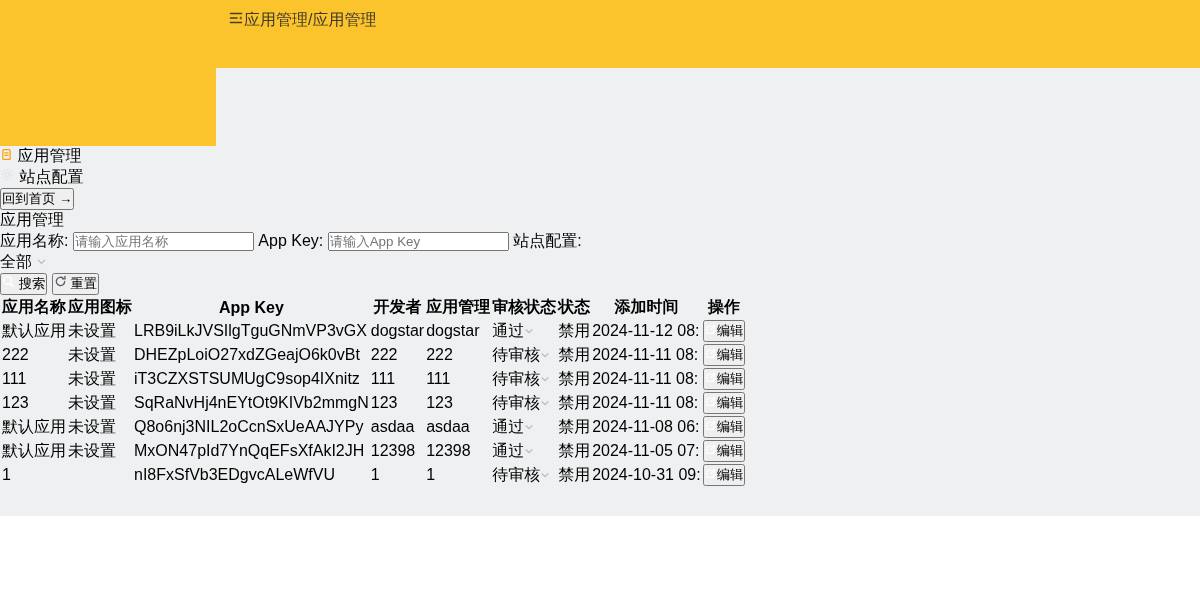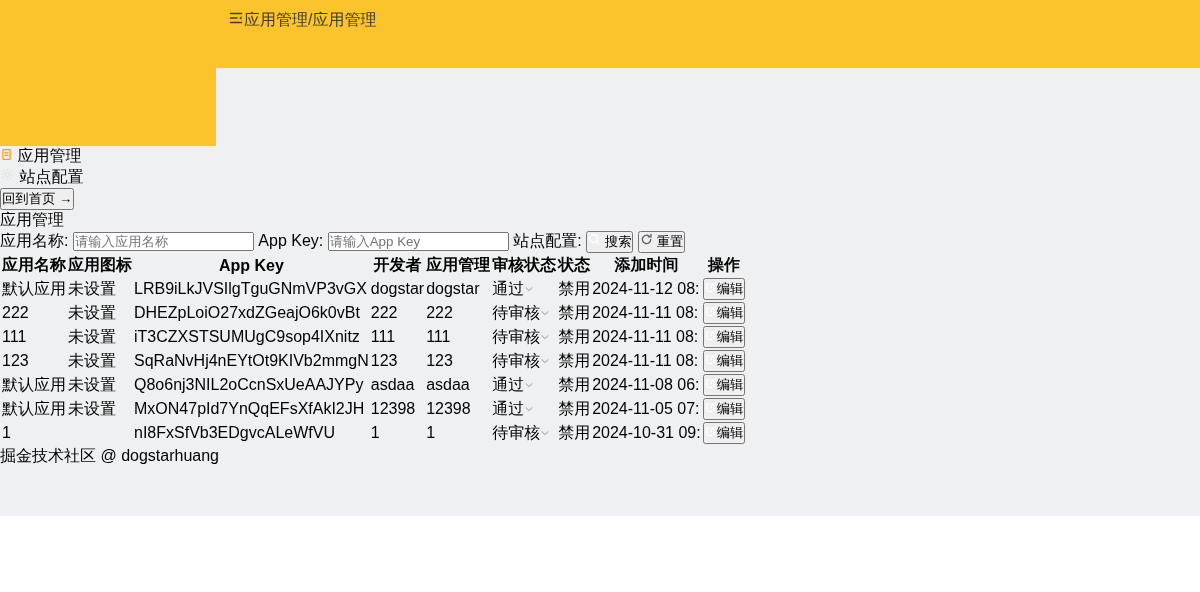--- a/index.html
+++ b/index.html
@@ -154,20 +154,26 @@
   </div>
 
   <div class="card filter-card">
     <span class="f-label">应用名称:</span>
     <input class="f-input" placeholder="请输入应用名称" style="">
     <span class="gap20"></span>
     <span class="f-label">App Key:</span>
     <input class="f-input" placeholder="请输入App Key" style="">
     <span class="gap14"></span>
     <span class="f-label">站点配置:</span>
+    <div class="f-select">
+      <span>全部</span>
+      <svg width="11" height="11" viewBox="0 0 12 12" fill="none" stroke="#B6BAC2" stroke-width="1.4" stroke-linecap="round">
+          <path d="M2.5 4.5L6 8l3.5-3.5"></path>
+        </svg>
+    </div>
     <button class="btn-search">
       <svg width="13" height="13" viewBox="0 0 14 14" fill="none" stroke="#fff" stroke-width="1.5" stroke-linecap="round">
           <circle cx="6" cy="6" r="4.2"></circle>
           <path d="M9.2 9.2l2.8 2.8"></path>
         </svg>
       <span>搜索</span>
     </button>
     <button class="btn-reset">
       <svg width="13" height="13" viewBox="0 0 14 14" fill="none" stroke="#5E6166" stroke-width="1.5" stroke-linecap="round">
           <path d="M11.5 7a4.5 4.5 0 1 1-1.4-3.3"></path>
@@ -341,15 +347,14 @@
           <td class="time-cell">2024-10-31 09:</td>
           <td class="op-col"><button class="edit-btn"><svg width="12" height="12" viewBox="0 0 14 14" fill="none" stroke="#fff" stroke-width="1.4" stroke-linecap="round">
                   <rect x="2" y="3.5" width="8.5" height="8.5" rx="1"></rect>
                   <path d="M6.5 7.5L12 2"></path>
                 </svg><span>编辑</span></button></td>
         </tr>
       </tbody>
     </table>
   </div>
 
-  <div class="watermark">掘金技术社区 @ dogstarhuang</div>
 
 </div>
 
 </body></html>

